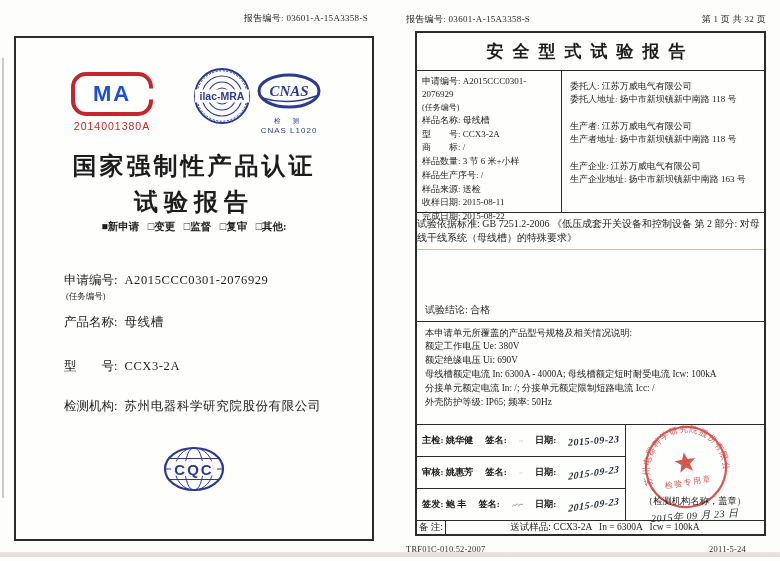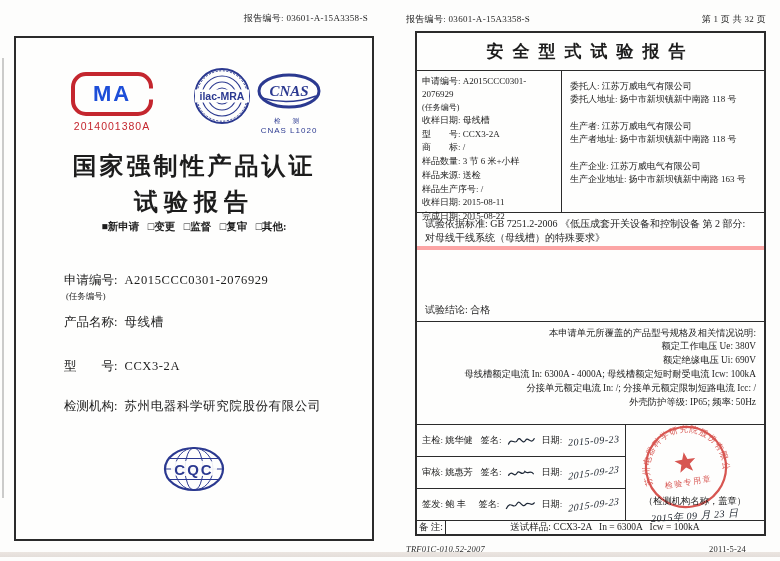--- a/index.html
+++ b/index.html
@@ -7,21 +7,21 @@
           font-family:"Liberation Serif","DejaVu Serif",serif;color:#1c1c1c;}
   .scan-edge-left{position:absolute;left:2px;top:58px;width:2px;height:440px;background:#8f8f8d;opacity:.45;}
   .scan-band{position:absolute;left:0;right:0;top:552px;height:5px;background:linear-gradient(#dcd2ca,#cfc5be);opacity:.55;}
 
   
   .hdr{position:absolute;font-size:9px;letter-spacing:.3px;color:#262626;}
   .hdrL{right:412px;top:12px;}
   .hdrRL{left:406px;top:13px;}
   .hdrRR{right:14px;top:13px;}
   .ftr{position:absolute;top:544px;font-size:8.5px;color:#2c2c2c;letter-spacing:.2px;}
-  .ftrL{left:406px;font-style:italic;}
+  .ftrL{left:406px;}
   .ftrR{right:34px;}
 
   
   .pageL{position:absolute;left:14px;top:36px;width:356px;height:501px;border:2px solid #2b2b2b;background:#fefefd;}
   .cma{position:absolute;left:50px;top:34px;width:92px;text-align:center;}
   .cma-box{width:74px;height:36px;border:4px solid #c4262e;border-radius:15px;margin:0 auto;position:relative;
            display:flex;align-items:center;justify-content:center;}
   .cma-box::after{content:"";position:absolute;right:-5px;top:50%;transform:translateY(-50%);width:6px;height:11px;background:#fefefd;}
   .cma-letters{color:#1d4ed8;font-weight:bold;font-size:22px;letter-spacing:2px;font-family:"Liberation Sans",sans-serif;}
   .cma-num{color:#c4262e;font-size:10.5px;margin-top:4px;letter-spacing:1px;font-family:"Liberation Sans",sans-serif;}
@@ -42,26 +42,26 @@
   .tableR{position:absolute;left:415px;top:31px;width:351px;height:505px;border:2px solid #2b2b2b;background:#fefefd;
           display:flex;flex-direction:column;box-sizing:border-box;}
   .tableR *{box-sizing:border-box;}
   .r-title{height:43px;border-bottom:1px solid #2b2b2b;display:flex;align-items:center;justify-content:center;
            font-size:17px;font-weight:600;letter-spacing:9px;}
   .r-info{height:142px;border-bottom:1px solid #2b2b2b;display:flex;font-size:9px;}
   .r-info-left{width:145px;border-right:1px solid #2b2b2b;padding:4px 5px;line-height:13.7px;}
   .r-info-left .note{font-size:8px;line-height:12px;}
   .r-info-right{flex:1;padding:9px 8px;line-height:13.5px;}
   .r-info-right .gap{margin-top:13px;}
-  .r-standard{height:37px;border-bottom:4px solid #fca5a5;padding:4px 8px;font-size:10px;line-height:14.5px;}
+  .r-standard{height:37px;border-bottom:1px solid #fca5a5;padding:4px 0;font-size:10px;line-height:14.5px;}
   .r-conclusion{height:24px;border-bottom:1px solid #2b2b2b;padding:5px 8px;font-size:10px;margin-top:48px;}
-  .r-coverage{height:117px;border-bottom:1px solid #2b2b2b;padding:5px 8px;font-size:9.3px;line-height:13.8px;text-align:right;}
+  .r-coverage{height:117px;border-bottom:1px solid #2b2b2b;padding:5px 8px;font-size:9.3px;line-height:13.8px;}
   .r-sign{height:110px;border-bottom:1px solid #2b2b2b;display:flex;}
   .r-sign-left{width:209px;border-right:1px solid #2b2b2b;display:flex;flex-direction:column;}
-  .sig-row{flex:1;border-bottom:1px solid #2b2b2b;display:flex;align-items:center;padding:0 5px;font-size:9.2px;gap:6px;white-space:nowrap;}
+  .sig-row{flex:1;border-bottom:1px solid #2b2b2b;display:flex;align-items:center;padding:0 5px;font-size:9.2px;gap:12px;white-space:nowrap;font-weight:bold;}
   .sig-row:last-child{border-bottom:none;}
   .sig-role{width:64px;}
   .hand{display:inline-block;font-style:italic;transform:rotate(-4deg);color:#232a33;font-size:10px;letter-spacing:.5px;}
   .hand2{transform:rotate(-8deg) skewX(-10deg);}
   .r-sign-right{flex:1;position:relative;}
   .stamp{position:absolute;left:12px;top:-6px;transform:rotate(-9deg);opacity:.88;}
   .stamp-caption{position:absolute;top:70px;left:0;right:0;text-align:center;font-size:9.3px;}
   .stamp-date{position:absolute;top:84px;left:0;right:0;text-align:center;font-size:11px;}
   .r-remark{flex:1;display:flex;}
   .remark-label{width:29px;border-right:1px solid #2b2b2b;display:flex;align-items:center;justify-content:center;font-size:9.5px;}
@@ -149,26 +149,26 @@
   <div class="hdr hdrRL">报告编号: 03601-A-15A3358-S</div>
   <div class="hdr hdrRR">第 1 页 共 32 页</div>
 
   <div class="tableR">
     <div class="r-title">安全型式试验报告</div>
 
     <div class="r-info">
       <div class="r-info-left">
         <div>申请编号: A2015CCC0301-2076929</div>
         <div class="note">(任务编号)</div>
-        <div>收样日期: 母线槽</div>
+        <div>样品名称: 母线槽</div>
         <div>型　　号: CCX3-2A</div>
         <div>商　　标: /</div>
         <div>样品数量: 3 节 6 米+小样</div>
+        <div>样品生产序号: /</div>
         <div>样品来源: 送检</div>
-        <div>样品生产序号: /</div>
         <div>收样日期: 2015-08-11</div>
         <div>完成日期: 2015-08-22</div>
       </div>
       <div class="r-info-right">
         <div>委托人: 江苏万威电气有限公司</div>
         <div>委托人地址: 扬中市新坝镇新中南路 118 号</div>
         <div class="gap">生产者: 江苏万威电气有限公司</div>
         <div>生产者地址: 扬中市新坝镇新中南路 118 号</div>
         <div class="gap">生产企业: 江苏万威电气有限公司</div>
         <div>生产企业地址: 扬中市新坝镇新中南路 163 号</div>

